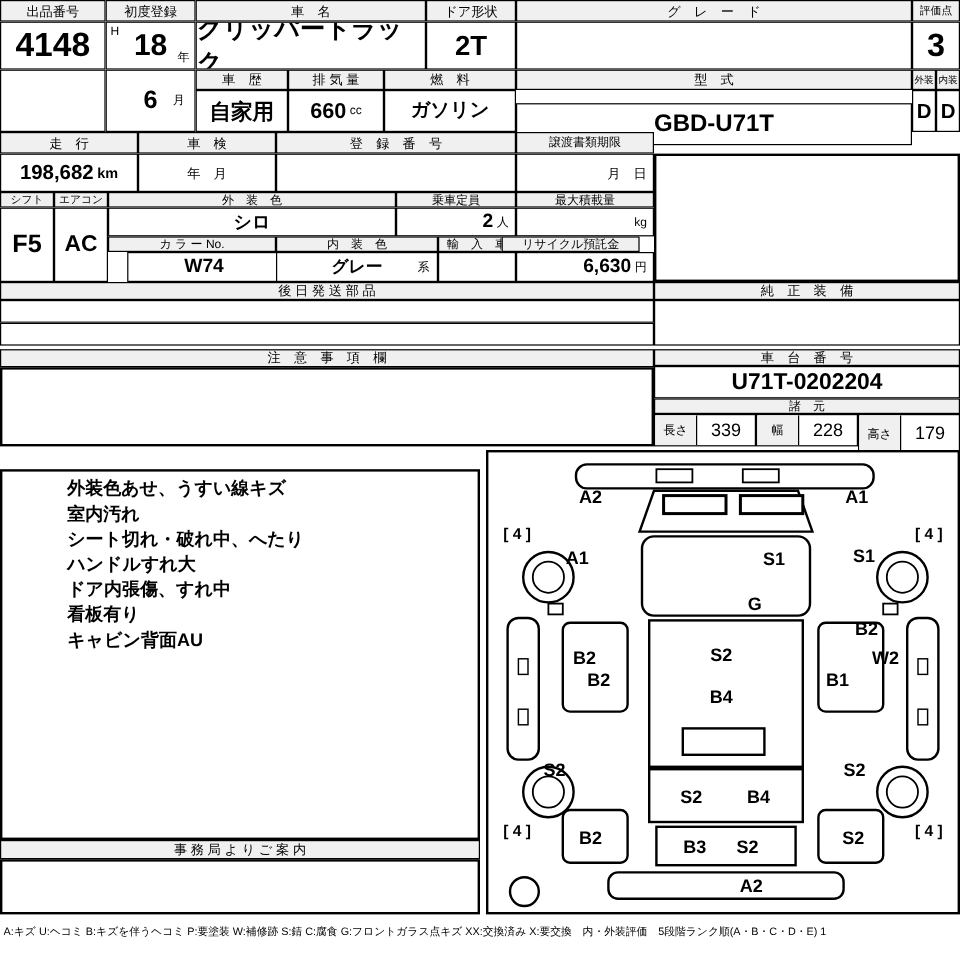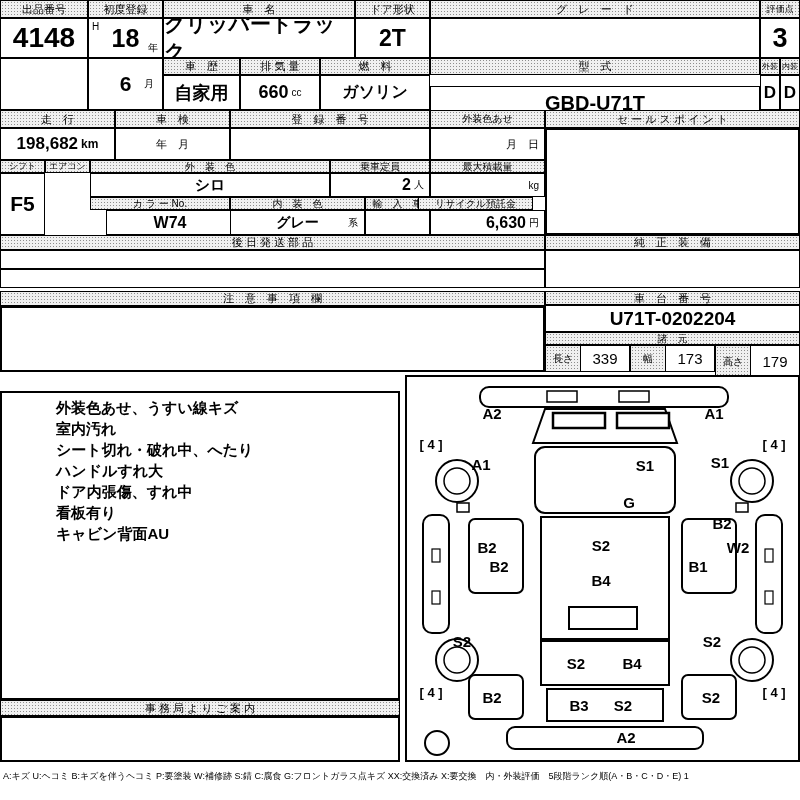--- a/index.html
+++ b/index.html
@@ -75,29 +75,29 @@
     <span class="b" style="font-size:17px">198,682</span>
     <span class="b" style="font-size:12px;margin-left:3px">km</span>
   </div>
 
   <div class="c h" style="left:115px;top:110px;width:115px;height:18px">車　検</div>
   <div class="c" style="left:115px;top:128px;width:115px;height:32px;font-size:11px">年　月</div>
 
   <div class="c h" style="left:230px;top:110px;width:200px;height:18px">登　録　番　号</div>
   <div class="c" style="left:230px;top:128px;width:200px;height:32px"></div>
 
-  <div class="c h" style="left:430px;top:110px;width:115px;height:18px;font-size:10px">外装色あせ</div>
+  <div class="c h" style="left:430px;top:110px;width:115px;height:18px;font-size:10px">譲渡書類期限</div>
   <div class="c right" style="left:430px;top:128px;width:115px;height:32px;font-size:11px">月　日</div>
 
-  <div class="c h" style="left:545px;top:110px;width:255px;height:18px">セ ー ル ス ポ イ ン ト</div>
   <div class="c thick blk" style="left:545px;top:128px;width:255px;height:107px"></div>
 
   <div class="c h" style="left:0;top:160px;width:45px;height:13px;font-size:9px">シフト</div>
   <div class="c b" style="left:0;top:173px;width:45px;height:62px;font-size:21px">F5</div>
   <div class="c h" style="left:45px;top:160px;width:45px;height:13px;font-size:9px">エアコン</div>
+  <div class="c b" style="left:45px;top:173px;width:45px;height:62px;font-size:19px">AC</div>
 
   <div class="c h" style="left:90px;top:160px;width:240px;height:13px;font-size:10px">外　装　色</div>
   <div class="c b" style="left:90px;top:173px;width:240px;height:24px;font-size:15px">シロ</div>
 
   <div class="c h" style="left:330px;top:160px;width:100px;height:13px;font-size:10px">乗車定員</div>
   <div class="c right" style="left:330px;top:173px;width:100px;height:24px">
     <span class="b" style="font-size:16px">2</span>
     <span class="unit">人</span>
   </div>
 
@@ -137,21 +137,21 @@
   <div class="c h" style="left:545px;top:291px;width:255px;height:14px">車　台　番　号</div>
   <div class="c b" style="left:545px;top:305px;width:255px;height:27px;font-size:19px">U71T-0202204</div>
 
   <div class="c h" style="left:545px;top:332px;width:255px;height:13px;font-size:10px">諸　元</div>
   <div class="c" style="left:545px;top:345px;width:85px;height:27px;padding:0">
     <span class="dim-label">長さ</span>
     <span class="dim-val">339</span>
   </div>
   <div class="c" style="left:630px;top:345px;width:85px;height:27px;padding:0">
     <span class="dim-label">幅</span>
-    <span class="dim-val">173</span>
+    <span class="dim-val">228</span>
   </div>
   <div class="c" style="left:715px;top:345px;width:85px;height:33px;padding:0">
     <span class="dim-label">高さ</span>
     <span class="dim-val">179</span>
   </div>
 
   <div class="c thick blk" style="left:0;top:391px;width:400px;height:309px;padding-top:4px">
     <div class="line">外装色あせ、うすい線キズ</div>
     <div class="line">室内汚れ</div>
     <div class="line">シート切れ・破れ中、へたり</div>

